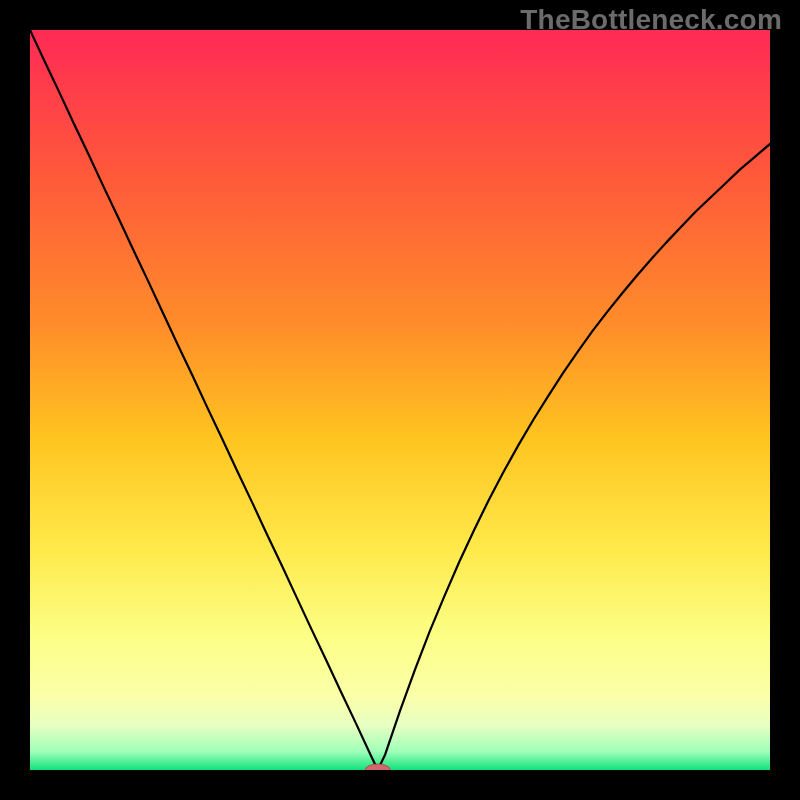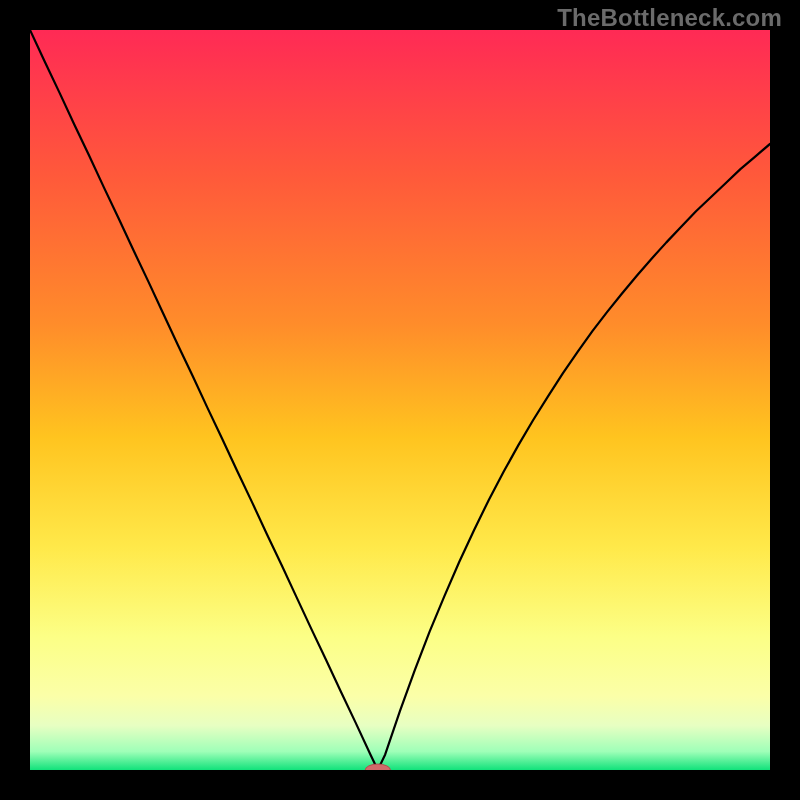--- a/index.html
+++ b/index.html
@@ -14,21 +14,21 @@
     position: relative;
     width: 800px;
     height: 800px;
     background: #000;
   }
   .watermark {
     position: absolute;
     top: 4px;
     right: 18px;
     font-family: Arial, Helvetica, sans-serif;
-    font-size: 24px;
+    font-size: 28px;
     font-weight: 600;
     color: #6b6b6b;
     letter-spacing: 0.2px;
   }
   .plot-wrap {
     position: absolute;
     left: 30px;
     top: 30px;
     width: 740px;
     height: 740px;

